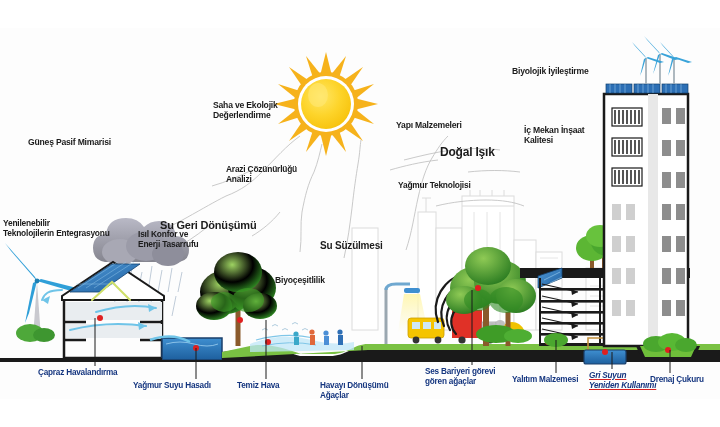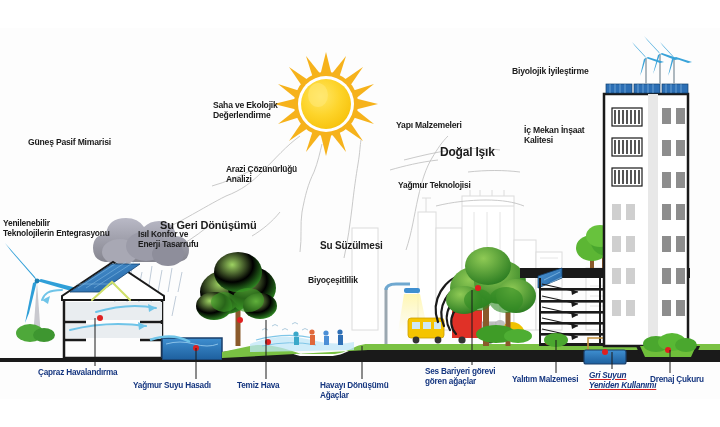--- a/index.html
+++ b/index.html
@@ -466,21 +466,21 @@
 Değerlendirme</div>
       <div class="lbl top" style="left: 226px; top: 165px; font-size: 8.4px;">Arazi Çözünürlüğü
 Analizi</div>
       <div class="lbl top" style="left: 320px; top: 192px; font-size: 10px; margin-top: 48px;">Su Süzülmesi</div>
       <div class="lbl top" style="left: 396px; top: 96px; font-size: 8.6px; margin-top: 24px;">Yapı Malzemeleri</div>
       <div class="lbl top" style="left: 440px; top: 145px; font-size: 12px;">Doğal Işık</div>
       <div class="lbl top" style="left: 398px; top: 181px; font-size: 8.4px;">Yağmur Teknolojisi</div>
       <div class="lbl top" style="left: 512px; top: 66px; font-size: 8.6px;">Biyolojik İyileştirme</div>
       <div class="lbl top" style="left: 524px; top: 125px; font-size: 8.6px;">İç Mekan İnşaat
 Kalitesi</div>
-      <div class="lbl top" style="left: 275px; top: 275px; font-size: 8.6px; padding-left: 33px;">Biyoçeşitlilik</div>
+      <div class="lbl top" style="left: 275px; top: 275px; font-size: 8.6px;">Biyoçeşitlilik</div>
     </div>
   <div id="bottom-labels">
       <div class="lbl blue" style="left: 38px; top: 368px; width: 110px;">Çapraz Havalandırma</div>
       <div class="lbl blue" style="left: 133px; top: 381px; width: 100px;">Yağmur Suyu Hasadı</div>
       <div class="lbl blue" style="left: 237px; top: 381px; width: 60px;">Temiz Hava</div>
       <div class="lbl blue" style="left: 320px; top: 381px; width: 84px;">Havayı Dönüşümü
 Ağaçlar</div>
       <div class="lbl blue" style="left: 425px; top: 367px; width: 96px;">Ses Bariyeri görevi
 gören ağaçlar</div>
       <div class="lbl blue" style="left: 512px; top: 375px; width: 92px;">Yalıtım Malzemesi</div>

